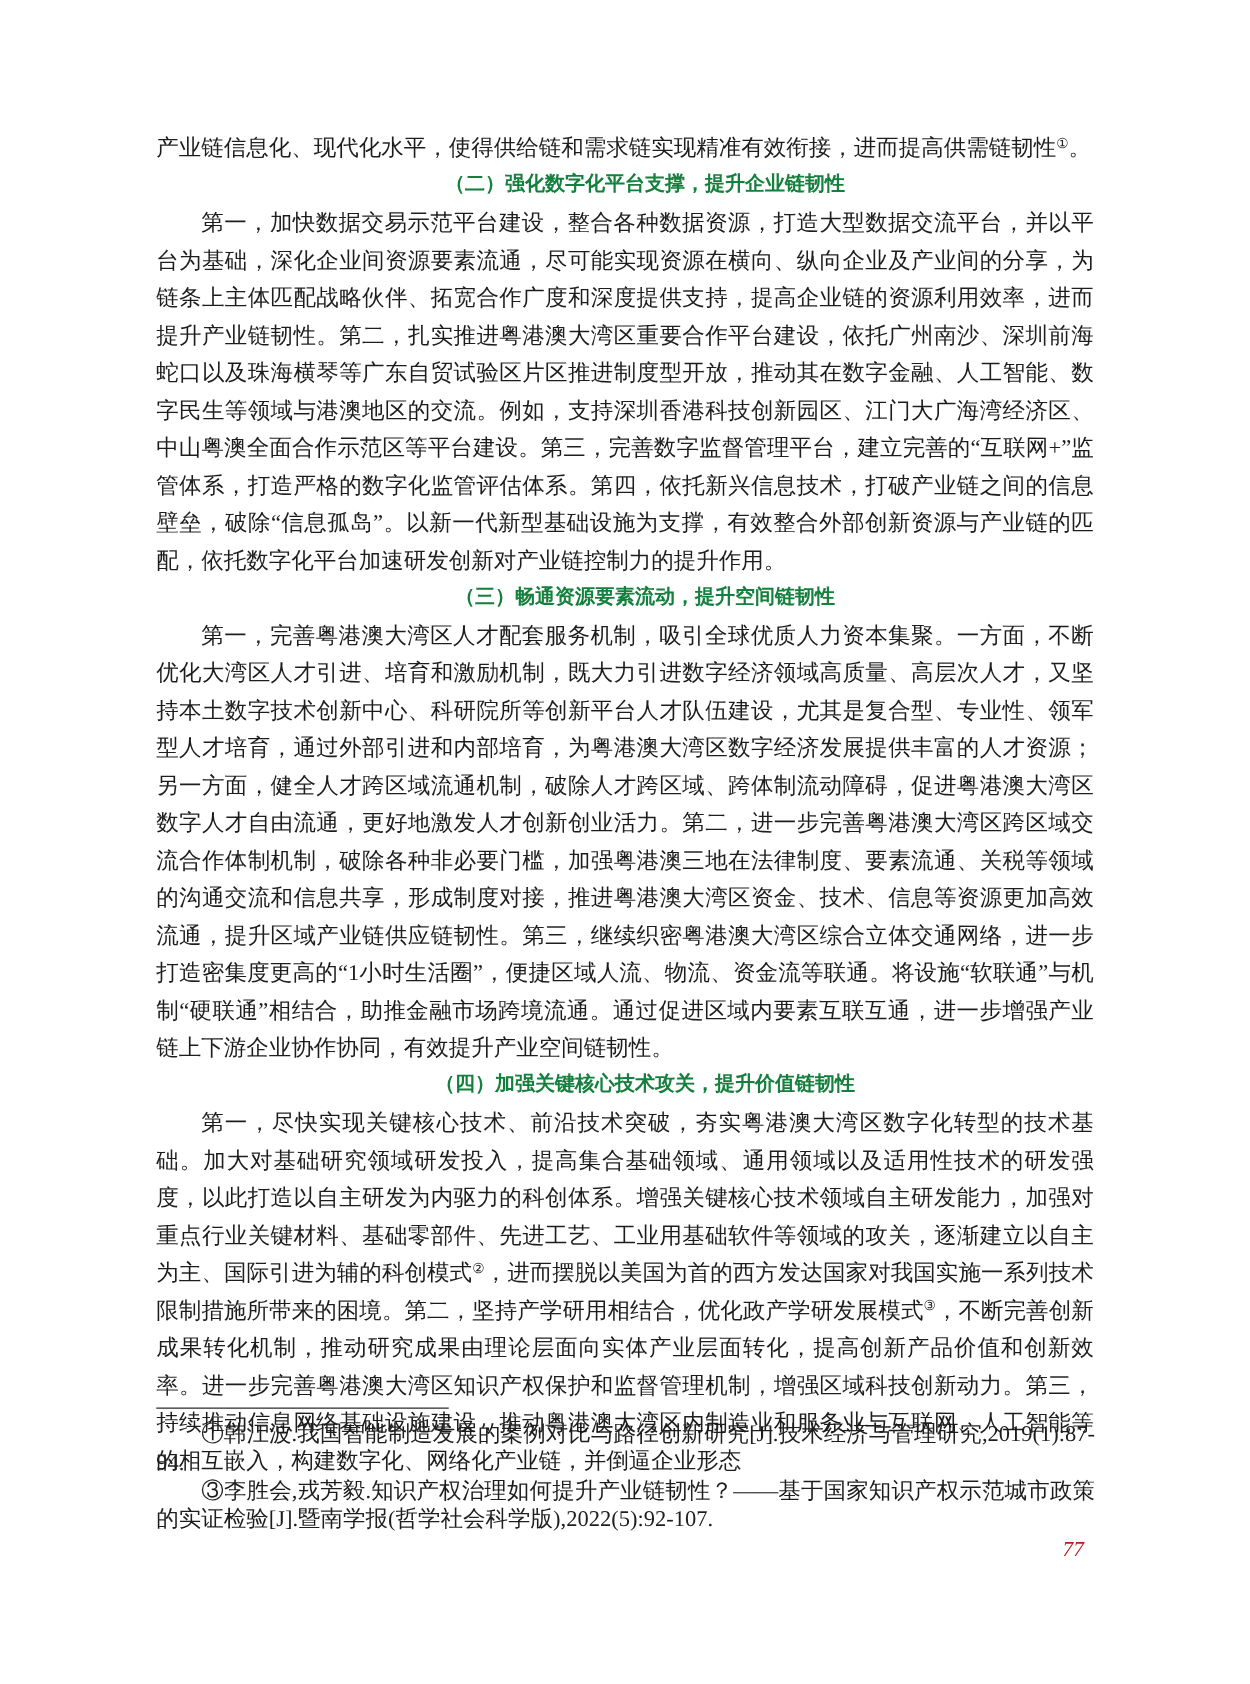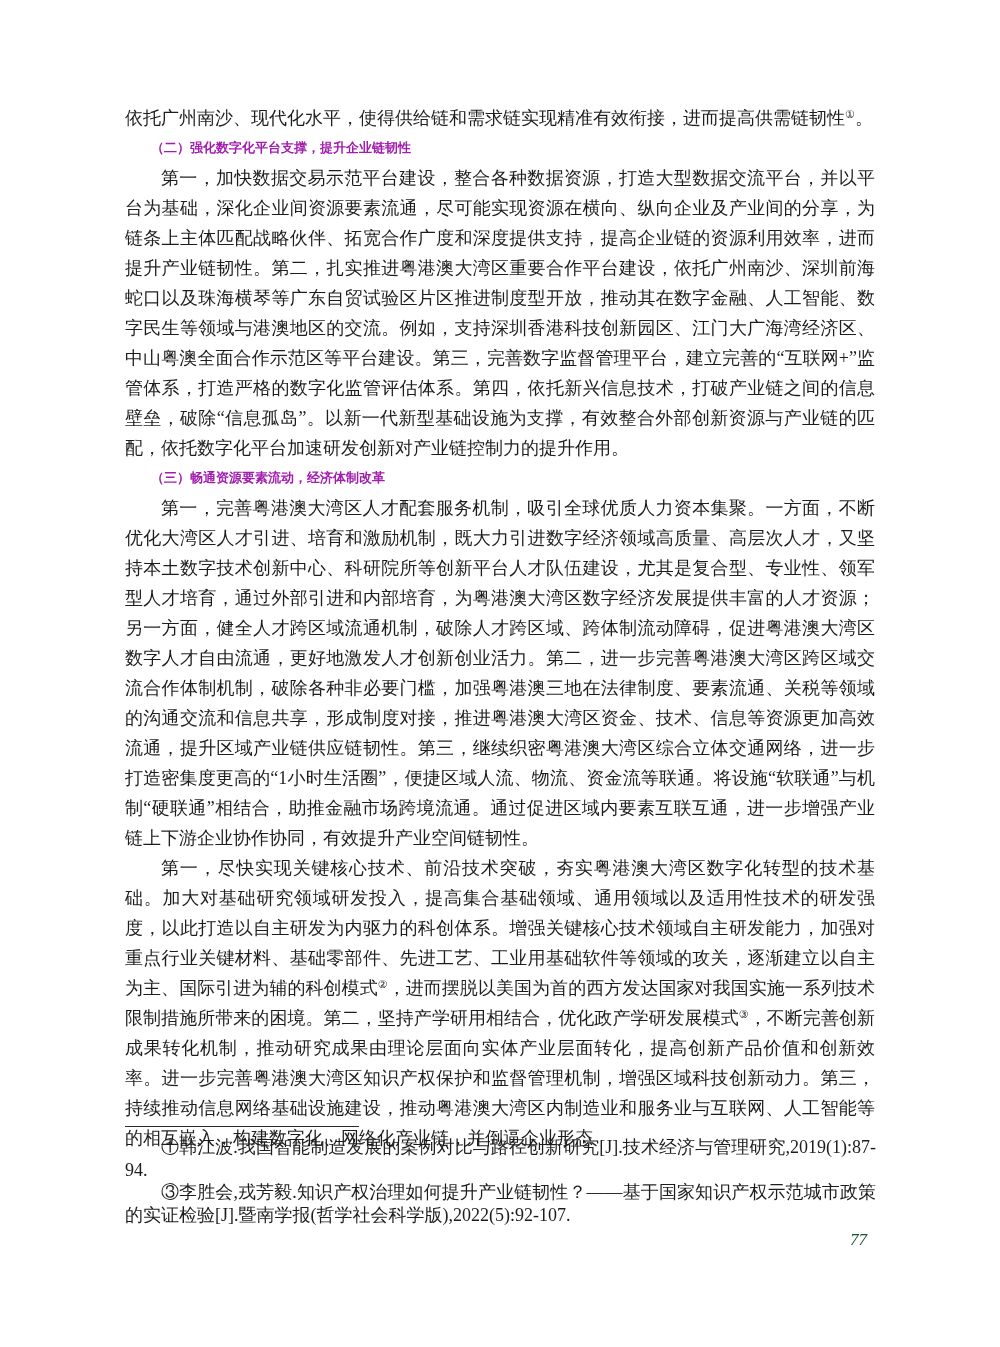--- a/index.html
+++ b/index.html
@@ -21,27 +21,27 @@
   .para {
     margin: 0;
     font-size: 18px;
     line-height: 30px;
     text-align: justify;
     text-indent: 2em;
   }
   .para.no-indent { text-indent: 0; }
   .heading {
     margin: 0;
-    font-size: 13px;
+    font-size: 16px;
     line-height: 30px;
     font-family: "Liberation Sans", "DejaVu Sans", sans-serif;
     font-weight: bold;
     text-indent: 2em;
-    text-align: left;
-    color: #a21caf;
+    text-align: center;
+    color: #15803d;
   }
   sup.fn-ref {
     font-size: 11px;
     line-height: 0;
     vertical-align: 6px;
   }
   .footnotes {
     position: absolute;
     left: 125px;
     right: 124px;
@@ -59,40 +59,41 @@
     line-height: 22.5px;
     text-align: justify;
     text-indent: 2em;
   }
   .page-number {
     position: absolute;
     right: 133px;
     top: 1230px;
     font-size: 17px;
     font-style: italic;
-    color: #14532d;
+    color: #b91c1c;
   }
 </style>
 </head>
 <body>
 
 <div class="page">
 
   <main>
 
-    <p class="para no-indent"><span>依托广州南沙、现代化水平，使得供给链和需求链实现精准有效衔接，进而提高供需链韧性</span><sup class="fn-ref">①</sup><span>。</span></p>
+    <p class="para no-indent"><span>产业链信息化、现代化水平，使得供给链和需求链实现精准有效衔接，进而提高供需链韧性</span><sup class="fn-ref">①</sup><span>。</span></p>
 
     <h3 class="heading">（二）强化数字化平台支撑，提升企业链韧性</h3>
 
     <p class="para">第一，加快数据交易示范平台建设，整合各种数据资源，打造大型数据交流平台，并以平台为基础，深化企业间资源要素流通，尽可能实现资源在横向、纵向企业及产业间的分享，为链条上主体匹配战略伙伴、拓宽合作广度和深度提供支持，提高企业链的资源利用效率，进而提升产业链韧性。第二，扎实推进粤港澳大湾区重要合作平台建设，依托广州南沙、深圳前海蛇口以及珠海横琴等广东自贸试验区片区推进制度型开放，推动其在数字金融、人工智能、数字民生等领域与港澳地区的交流。例如，支持深圳香港科技创新园区、江门大广海湾经济区、中山粤澳全面合作示范区等平台建设。第三，完善数字监督管理平台，建立完善的“互联网+”监管体系，打造严格的数字化监管评估体系。第四，依托新兴信息技术，打破产业链之间的信息壁垒，破除“信息孤岛”。以新一代新型基础设施为支撑，有效整合外部创新资源与产业链的匹配，依托数字化平台加速研发创新对产业链控制力的提升作用。</p>
 
-    <h3 class="heading">（三）畅通资源要素流动，经济体制改革</h3>
+    <h3 class="heading">（三）畅通资源要素流动，提升空间链韧性</h3>
 
     <p class="para">第一，完善粤港澳大湾区人才配套服务机制，吸引全球优质人力资本集聚。一方面，不断优化大湾区人才引进、培育和激励机制，既大力引进数字经济领域高质量、高层次人才，又坚持本土数字技术创新中心、科研院所等创新平台人才队伍建设，尤其是复合型、专业性、领军型人才培育，通过外部引进和内部培育，为粤港澳大湾区数字经济发展提供丰富的人才资源；另一方面，健全人才跨区域流通机制，破除人才跨区域、跨体制流动障碍，促进粤港澳大湾区数字人才自由流通，更好地激发人才创新创业活力。第二，进一步完善粤港澳大湾区跨区域交流合作体制机制，破除各种非必要门槛，加强粤港澳三地在法律制度、要素流通、关税等领域的沟通交流和信息共享，形成制度对接，推进粤港澳大湾区资金、技术、信息等资源更加高效流通，提升区域产业链供应链韧性。第三，继续织密粤港澳大湾区综合立体交通网络，进一步打造密集度更高的“1小时生活圈”，便捷区域人流、物流、资金流等联通。将设施“软联通”与机制“硬联通”相结合，助推金融市场跨境流通。通过促进区域内要素互联互通，进一步增强产业链上下游企业协作协同，有效提升产业空间链韧性。</p>
 
+    <h3 class="heading">（四）加强关键核心技术攻关，提升价值链韧性</h3>
 
     <p class="para"><span>第一，尽快实现关键核心技术、前沿技术突破，夯实粤港澳大湾区数字化转型的技术基础。加大对基础研究领域研发投入，提高集合基础领域、通用领域以及适用性技术的研发强度，以此打造以自主研发为内驱力的科创体系。增强关键核心技术领域自主研发能力，加强对重点行业关键材料、基础零部件、先进工艺、工业用基础软件等领域的攻关，逐渐建立以自主为主、国际引进为辅的科创模式</span><sup class="fn-ref">②</sup><span>，进而摆脱以美国为首的西方发达国家对我国实施一系列技术限制措施所带来的困境。第二，坚持产学研用相结合，优化政产学研发展模式</span><sup class="fn-ref">③</sup><span>，不断完善创新成果转化机制，推动研究成果由理论层面向实体产业层面转化，提高创新产品价值和创新效率。进一步完善粤港澳大湾区知识产权保护和监督管理机制，增强区域科技创新动力。第三，持续推动信息网络基础设施建设，推动粤港澳大湾区内制造业和服务业与互联网、人工智能等的相互嵌入，构建数字化、网络化产业链，并倒逼企业形态</span></p>
 
   </main>
 
   <footer class="footnotes">
     <div class="fn-divider"></div>
 
     <p class="footnote"><span>①</span><span>韩江波.我国智能制造发展的案例对比与路径创新研究[J].技术经济与管理研究,2019(1):87-94.</span></p>
 

